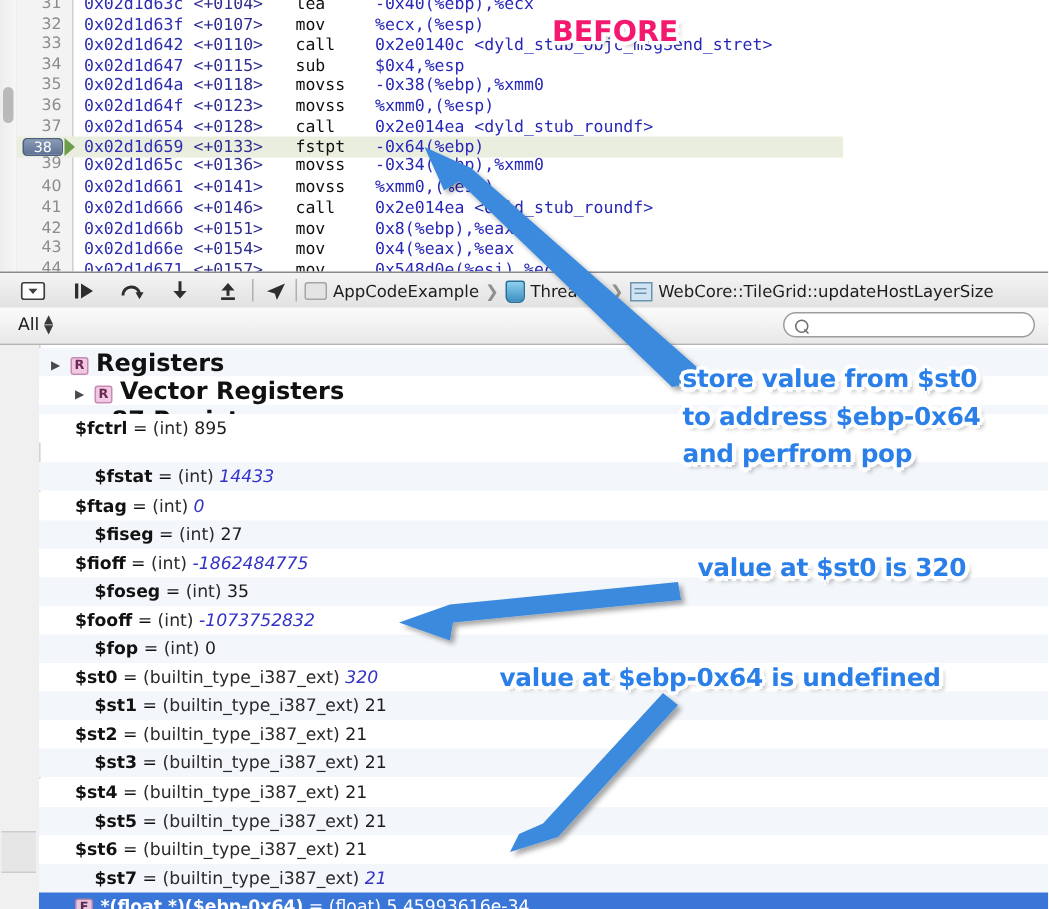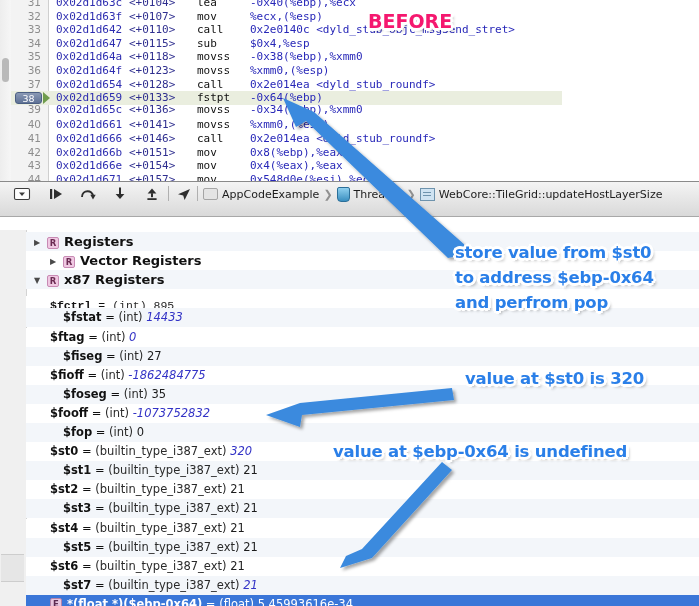--- a/index.html
+++ b/index.html
@@ -138,21 +138,21 @@
     background:#f0c8e2; border:1px solid #c88ab4; border-radius:2px;
     color:#6b2a52; font-size:8.5px; font-weight:bold; vertical-align:middle;
     margin-right:5px; box-sizing:border-box;
   }
   .ebadge {
     display:inline-block; width:12px; height:12px; line-height:11px; text-align:center;
     background:#e7c5de; border:1px solid #b383a8; border-radius:2px;
     color:#5c2a50; font-size:8.5px; font-weight:bold; vertical-align:middle;
     margin-right:5px; box-sizing:border-box;
   }
-  .grpname { font-weight: bold; font-size: 13px; margin-top: 39px; }
+  .grpname { font-weight: bold; font-size: 16px; margin-top: 39px; }
   .vname { font-weight: bold; }
   .vtype { color:#2a2a2a; font-weight: normal; }
   .vval { color:#1c1c1c; }
   .vval.changed { color:#3333c6; font-style: italic; }
   .tr.selected .vval, .tr.selected .vtype, .tr.selected .vname { color:#ffffff; }
   .indent2 { padding-left: 37px; }
 
   
   #overlay { position:absolute; left:0; top:0; width:699px; height:606px; pointer-events:none; }
   .anno {
@@ -255,30 +255,40 @@
         <span>Thread 1</span>
       </span>
       <span class="crumb-sep">❯</span>
       <span class="crumb">
         <span class="ic-frame"></span>
         <span>WebCore::TileGrid::updateHostLayerSize</span>
       </span>
     </div>
   </div>
 
+  <div id="filterbar">
+    <div id="scope-select">
+      <span>All</span>
+      <span class="stepper">▲<br>▼</span>
+    </div>
+    <div id="search-field">
+      <span class="mag"></span>
+      <input id="search-input" type="text" placeholder="" style="">
+    </div>
+  </div>
 
   <div id="tree">
     <div id="tree-leftcol">
       <div class="mini-thumb"></div>
     </div>
     <div id="tree-rows">
         <div class="tr odd" style="top: 2px;"><span class="twisty">▶</span><span class="rbadge">R</span><span class="grpname">Registers</span></div>
         <div class="tr even" style="top: 21.1px;"><span class="twisty">▶</span><span class="rbadge">R</span><span class="grpname">Vector Registers</span></div>
         <div class="tr odd" style="top: 40.2px;"><span class="twisty">▼</span><span class="rbadge">R</span><span class="grpname">x87 Registers</span></div>
-        <div class="tr even indent2" style="top: 66px; font-family: Liberation Mono, monospace;"><span class="vname">$fctrl</span> = <span class="vtype">(int)</span> <span class="vval">895</span></div>
+        <div class="tr even indent2" style="top: 46px;"><span class="vname">$fctrl</span> = <span class="vtype">(int)</span> <span class="vval">895</span></div>
         <div class="tr odd indent2" style="top: 78.4px;"><span class="vname">$fstat</span> = <span class="vtype">(int)</span> <span class="vval changed">14433</span></div>
         <div class="tr even indent2" style="top: 97.5px;"><span class="vname">$ftag</span> = <span class="vtype">(int)</span> <span class="vval changed">0</span></div>
         <div class="tr odd indent2" style="top: 116.6px;"><span class="vname">$fiseg</span> = <span class="vtype">(int)</span> <span class="vval">27</span></div>
         <div class="tr even indent2" style="top: 135.7px;"><span class="vname">$fioff</span> = <span class="vtype">(int)</span> <span class="vval changed">-1862484775</span></div>
         <div class="tr odd indent2" style="top: 154.8px;"><span class="vname">$foseg</span> = <span class="vtype">(int)</span> <span class="vval">35</span></div>
         <div class="tr even indent2" style="top: 173.9px;"><span class="vname">$fooff</span> = <span class="vtype">(int)</span> <span class="vval changed">-1073752832</span></div>
         <div class="tr odd indent2" style="top: 193px;"><span class="vname">$fop</span> = <span class="vtype">(int)</span> <span class="vval">0</span></div>
         <div class="tr even indent2" style="top: 212.1px;"><span class="vname">$st0</span> = <span class="vtype">(builtin_type_i387_ext)</span> <span class="vval changed">320</span></div>
         <div class="tr odd indent2" style="top: 231.2px;"><span class="vname">$st1</span> = <span class="vtype">(builtin_type_i387_ext)</span> <span class="vval">21</span></div>
         <div class="tr even indent2" style="top: 250.3px;"><span class="vname">$st2</span> = <span class="vtype">(builtin_type_i387_ext)</span> <span class="vval">21</span></div>

